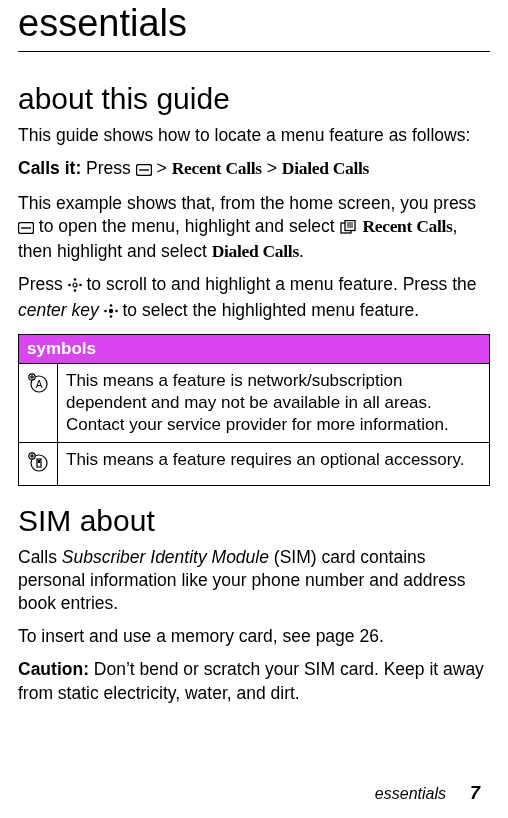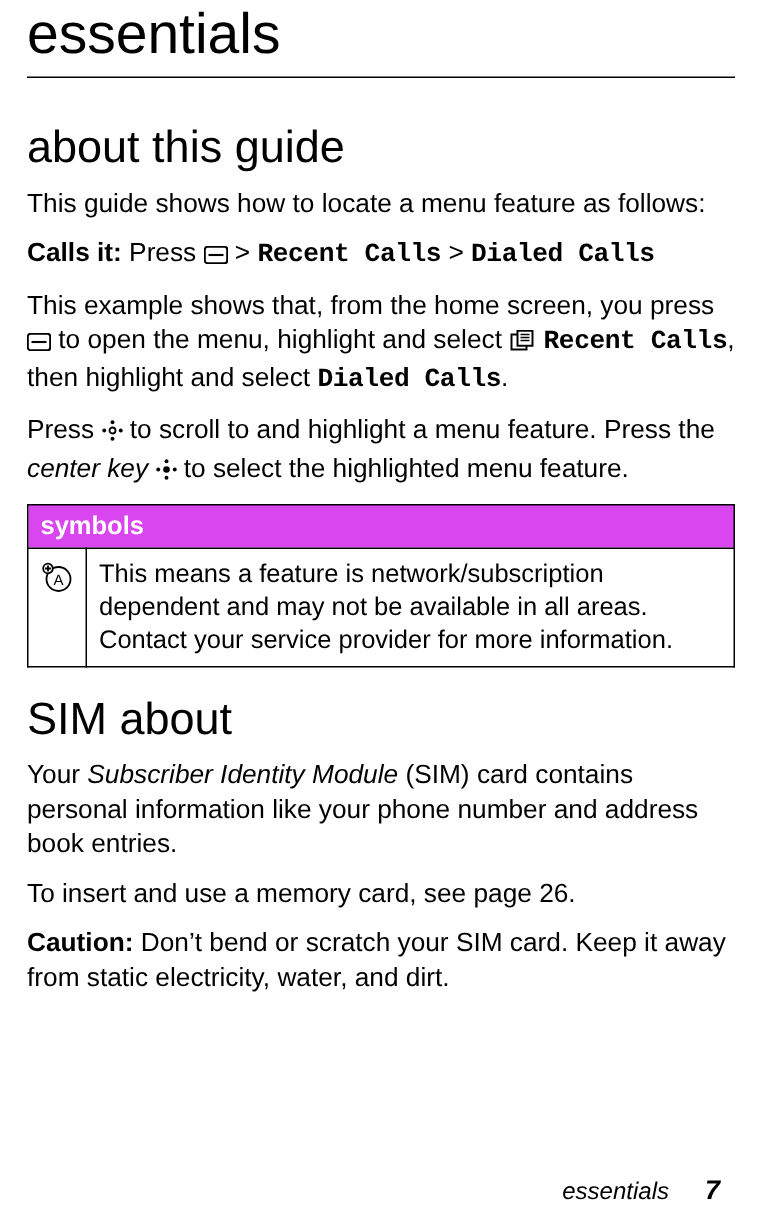--- a/index.html
+++ b/index.html
@@ -29,21 +29,21 @@
     font-weight: 400;
     margin-bottom: 8px;
     margin-top: 18px;
   }
   p.body {
     font-size: 17.5px;
     line-height: 1.32;
     margin-bottom: 10px;
   }
   .bold { font-weight: 700; }
-  .cond { font-family: Liberation Mono, monospace; font-stretch: condensed; font-weight: 700; letter-spacing: -0.3px; }
+  .cond { font-family: Liberation Serif, serif; font-stretch: condensed; font-weight: 700; letter-spacing: -0.3px; }
   .italic { font-style: italic; }
   .icon {
     display: inline-block;
     vertical-align: -2px;
   }
   table.symbols {
     border-collapse: collapse;
     width: 100%;
     margin-top: 4px;
     margin-bottom: 14px;
@@ -136,27 +136,40 @@
       <svg width="22" height="22" viewBox="0 0 22 22">
             <circle cx="12" cy="12" r="8" fill="none" stroke="#000" stroke-width="1.2"></circle>
             <text x="12" y="16" font-size="10" text-anchor="middle" font-family="Arial" fill="#000">A</text>
             <circle cx="5" cy="5" r="3.2" fill="#fff" stroke="#000" stroke-width="1.2"></circle>
             <line x1="5" y1="3" x2="5" y2="7" stroke="#000" stroke-width="1.2"></line>
             <line x1="3" y1="5" x2="7" y2="5" stroke="#000" stroke-width="1.2"></line>
           </svg>
     </td>
     <td>This means a feature is network/subscription dependent and may not be available in all areas. Contact your service provider for more information.</td>
   </tr>
+  <tr>
+    <td class="iconcell">
+      <svg width="22" height="22" viewBox="0 0 22 22">
+            <circle cx="12" cy="12" r="8" fill="none" stroke="#000" stroke-width="1.2"></circle>
+            <rect x="10" y="8" width="4" height="8" fill="none" stroke="#000" stroke-width="1.2"></rect>
+            <rect x="10.8" y="9" width="2.4" height="3" fill="#000"></rect>
+            <circle cx="5" cy="5" r="3.2" fill="#fff" stroke="#000" stroke-width="1.2"></circle>
+            <line x1="5" y1="3" x2="5" y2="7" stroke="#000" stroke-width="1.2"></line>
+            <line x1="3" y1="5" x2="7" y2="5" stroke="#000" stroke-width="1.2"></line>
+          </svg>
+    </td>
+    <td>This means a feature requires an optional accessory.</td>
+  </tr>
 </tbody>
   </table>
 
 <h2 class="section">SIM about</h2>
 
 <p class="body">
-  <span>Your </span><span class="italic">Subscriber Identity Module</span><span> (SIM) card contains personal information like your phone number and address book entries.</span>
+  <span>Calls </span><span class="italic">Subscriber Identity Module</span><span> (SIM) card contains personal information like your phone number and address book entries.</span>
 </p>
 
 <p class="body">To insert and use a memory card, see page 26.</p>
 
 <p class="body">
   <span class="bold">Caution:</span><span> Don’t bend or scratch your SIM card. Keep it away from static electricity, water, and dirt.</span>
 </p>
 
 <div class="footer">
   <span class="label">essentials</span><span class="page">7</span>

